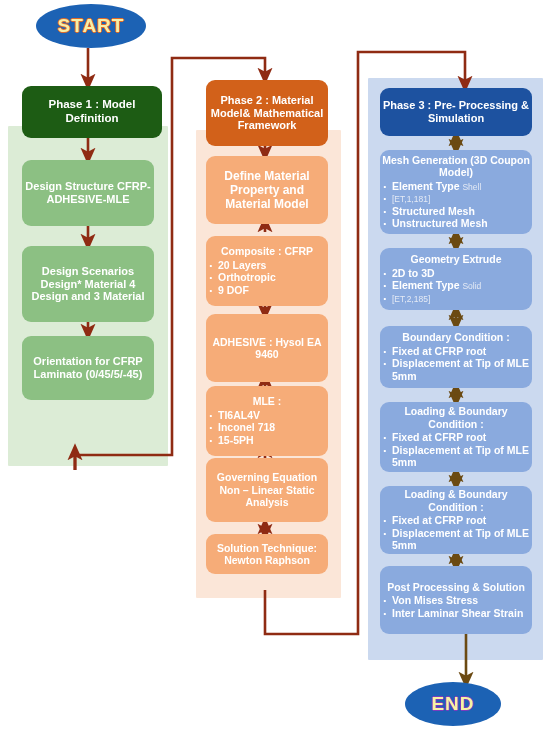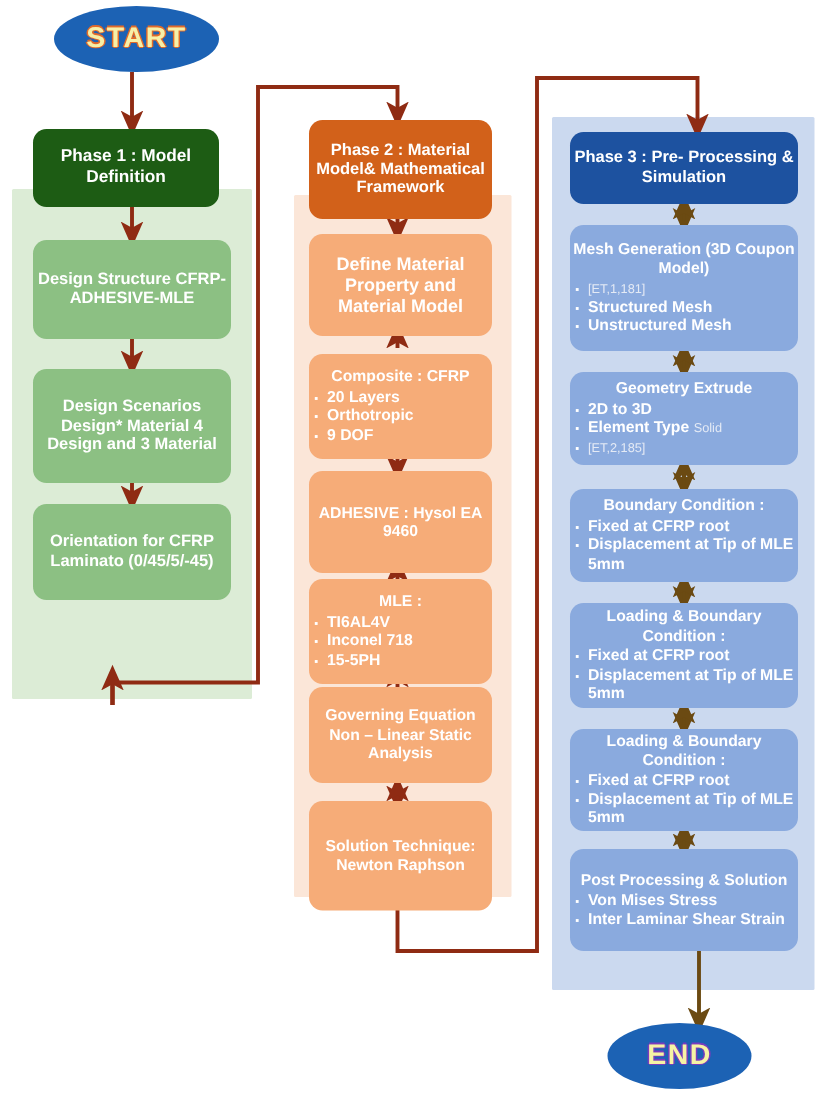--- a/index.html
+++ b/index.html
@@ -40,33 +40,33 @@
   .hdr-green{background:#1d5c14;}
   .bdy-green{background:#8cc083;align-items:flex-end;}
   
   .hdr-orange{background:#d2611a;}
   .bdy-orange{background:#f6ac78;}
   
   .hdr-blue{background:#1d52a0;}
   .bdy-blue{background:#8aaade;}
 
   
-  #box-p1-head{left:22px; top:86px;  width:124px;height:52px; font-size:11.5px;}
+  #box-p1-head{left:22px; top:86px;  width:140px;height:52px; font-size:11.5px;}
   #box-p1-a   {left:22px; top:160px; width:132px;height:66px; font-size:11px;}
   #box-p1-b   {left:22px; top:246px; width:132px;height:76px; font-size:11px;}
   #box-p1-c   {left:22px; top:336px; width:132px;height:64px; font-size:11px;}
 
   
   #box-p2-head{left:206px;top:80px;  width:122px;height:66px; font-size:11px;}
   #box-p2-a   {left:206px;top:156px; width:122px;height:68px; font-size:12px;}
   #box-p2-b   {left:206px;top:236px; width:122px;height:70px; font-size:10.5px;}
   #box-p2-c   {left:206px;top:314px; width:122px;height:68px; font-size:10.5px;gap:26px;}
   #box-p2-d   {left:206px;top:386px; width:122px;height:70px; font-size:10.5px;}
   #box-p2-e   {left:206px;top:458px; width:122px;height:64px; font-size:10.5px;}
-  #box-p2-f   {left:206px;top:534px; width:122px;height:73px; font-size:10.5px;}
+  #box-p2-f   {left:206px;top:534px; width:122px;height:40px; font-size:10.5px;}
 
   
   #box-p3-head{left:380px;top:88px;  width:152px;height:48px; font-size:11px;}
   #box-p3-a   {left:380px;top:150px; width:152px;height:84px; font-size:10.5px;}
   #box-p3-b   {left:380px;top:248px; width:152px;height:62px; font-size:10.5px;}
   #box-p3-c   {left:380px;top:326px; width:152px;height:62px; font-size:10.5px;}
   #box-p3-d   {left:380px;top:402px; width:152px;height:70px; font-size:10.5px;}
   #box-p3-e   {left:380px;top:486px; width:152px;height:68px; font-size:10.5px;}
   #box-p3-f   {left:380px;top:566px; width:152px;height:68px; font-size:10.5px;}
 
@@ -188,20 +188,22 @@
     <div class="ttl">Solution Technique:</div>
     <div class="ttl">Newton Raphson</div>
   </div>
 
   <div class="box hdr-blue" id="box-p3-head">
     <div class="ttl">Phase 3 : Pre- Processing &amp; Simulation</div>
   </div>
   <div class="box bdy-blue" id="box-p3-a">
     <div class="ttl">Mesh Generation (3D Coupon Model)</div>
     <ul>
+      <li><span>Element Type</span>
+        <span class="thin">Shell</span></li>
       <li style="padding-left:12px;list-style:none;">
         <span class="thin">[ET,1,181]</span></li>
       <li>Structured Mesh</li>
       <li>Unstructured Mesh</li>
     </ul>
   </div>
   <div class="box bdy-blue" id="box-p3-b">
     <div class="ttl">Geometry Extrude</div>
     <ul>
       <li>2D to 3D</li>

